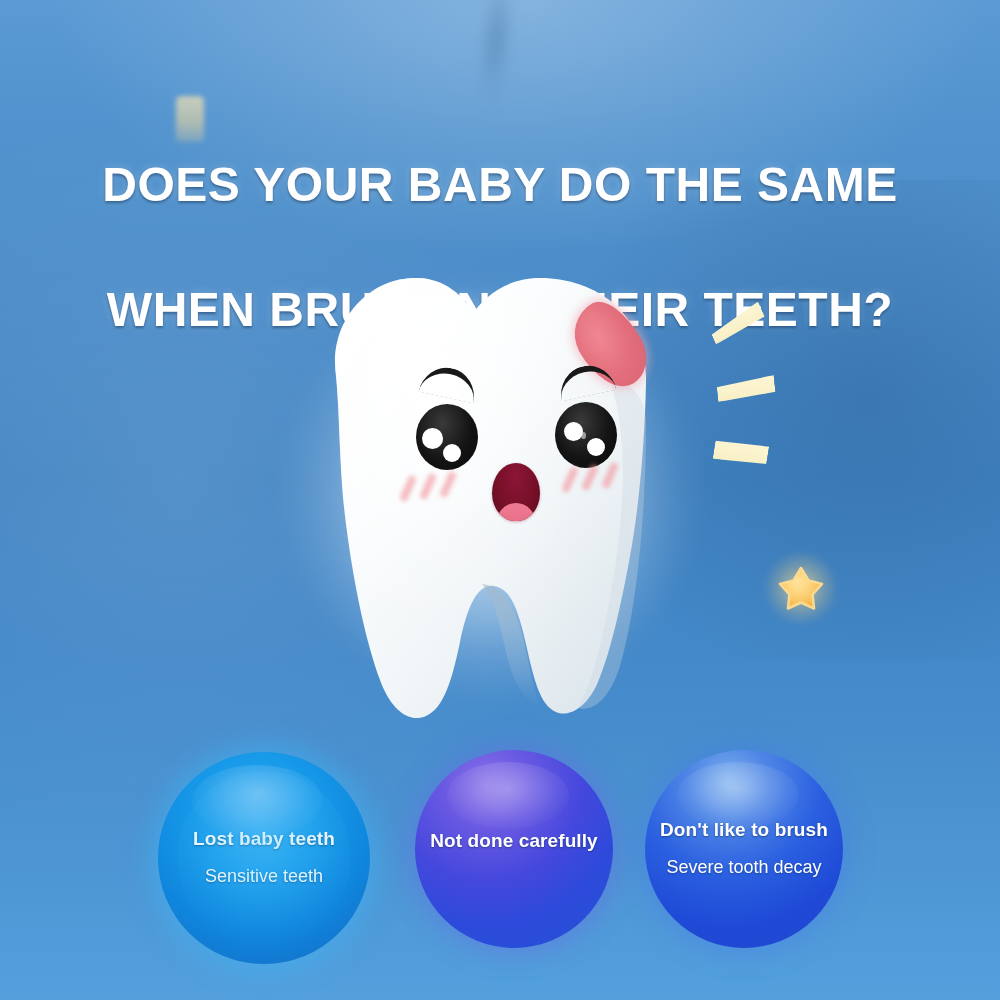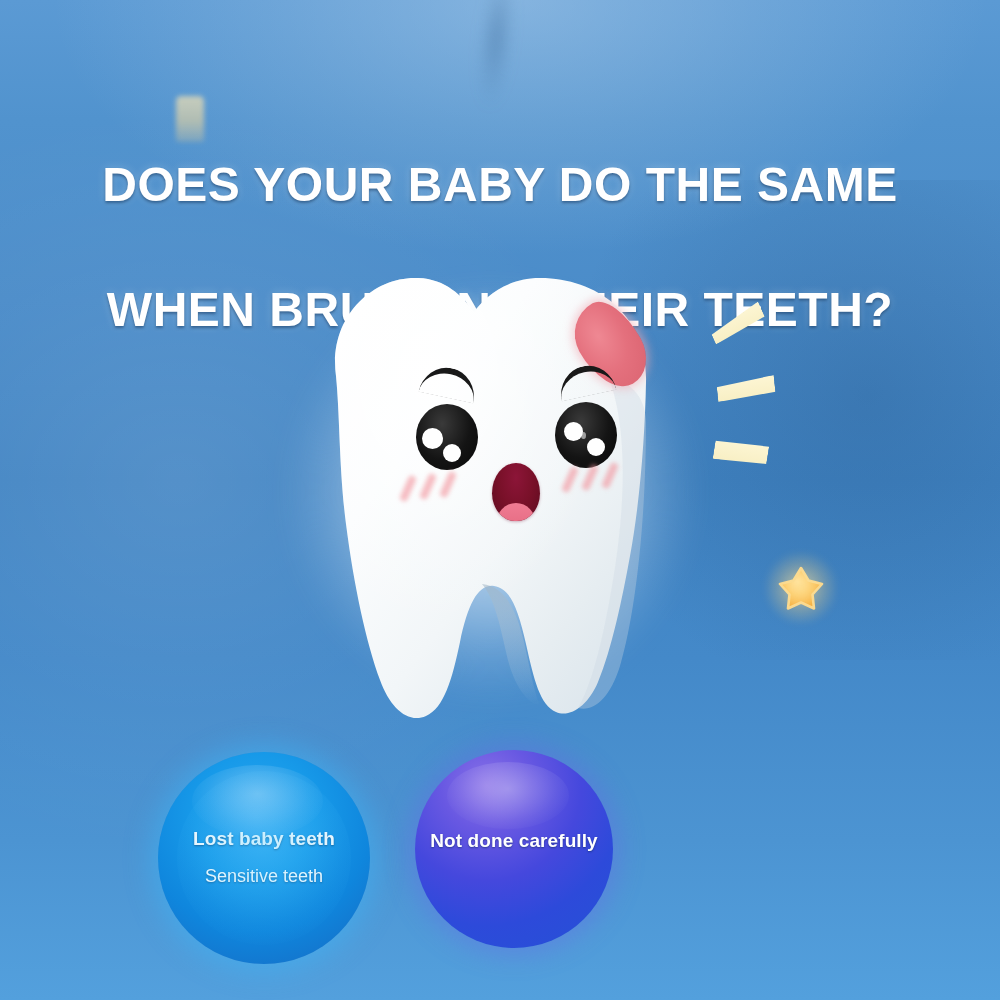--- a/index.html
+++ b/index.html
@@ -451,16 +451,21 @@
       <div class="sheen"></div>
       <div class="b-title">Lost baby teeth</div>
       <div class="b-sub" style="white-space: pre-line;">Sensitive teeth</div>
     </div>
 
     <div class="bubble b2">
       <div class="sheen"></div>
       <div class="b-title">Not done carefully</div>
     </div>
 
+    <div class="bubble b3">
+      <div class="sheen"></div>
+      <div class="b-title">Don't like to brush</div>
+      <div class="b-sub" style="white-space: pre-line;">Severe tooth decay</div>
+    </div>
 
   </div>
 
 </div>
 
 </body></html>

